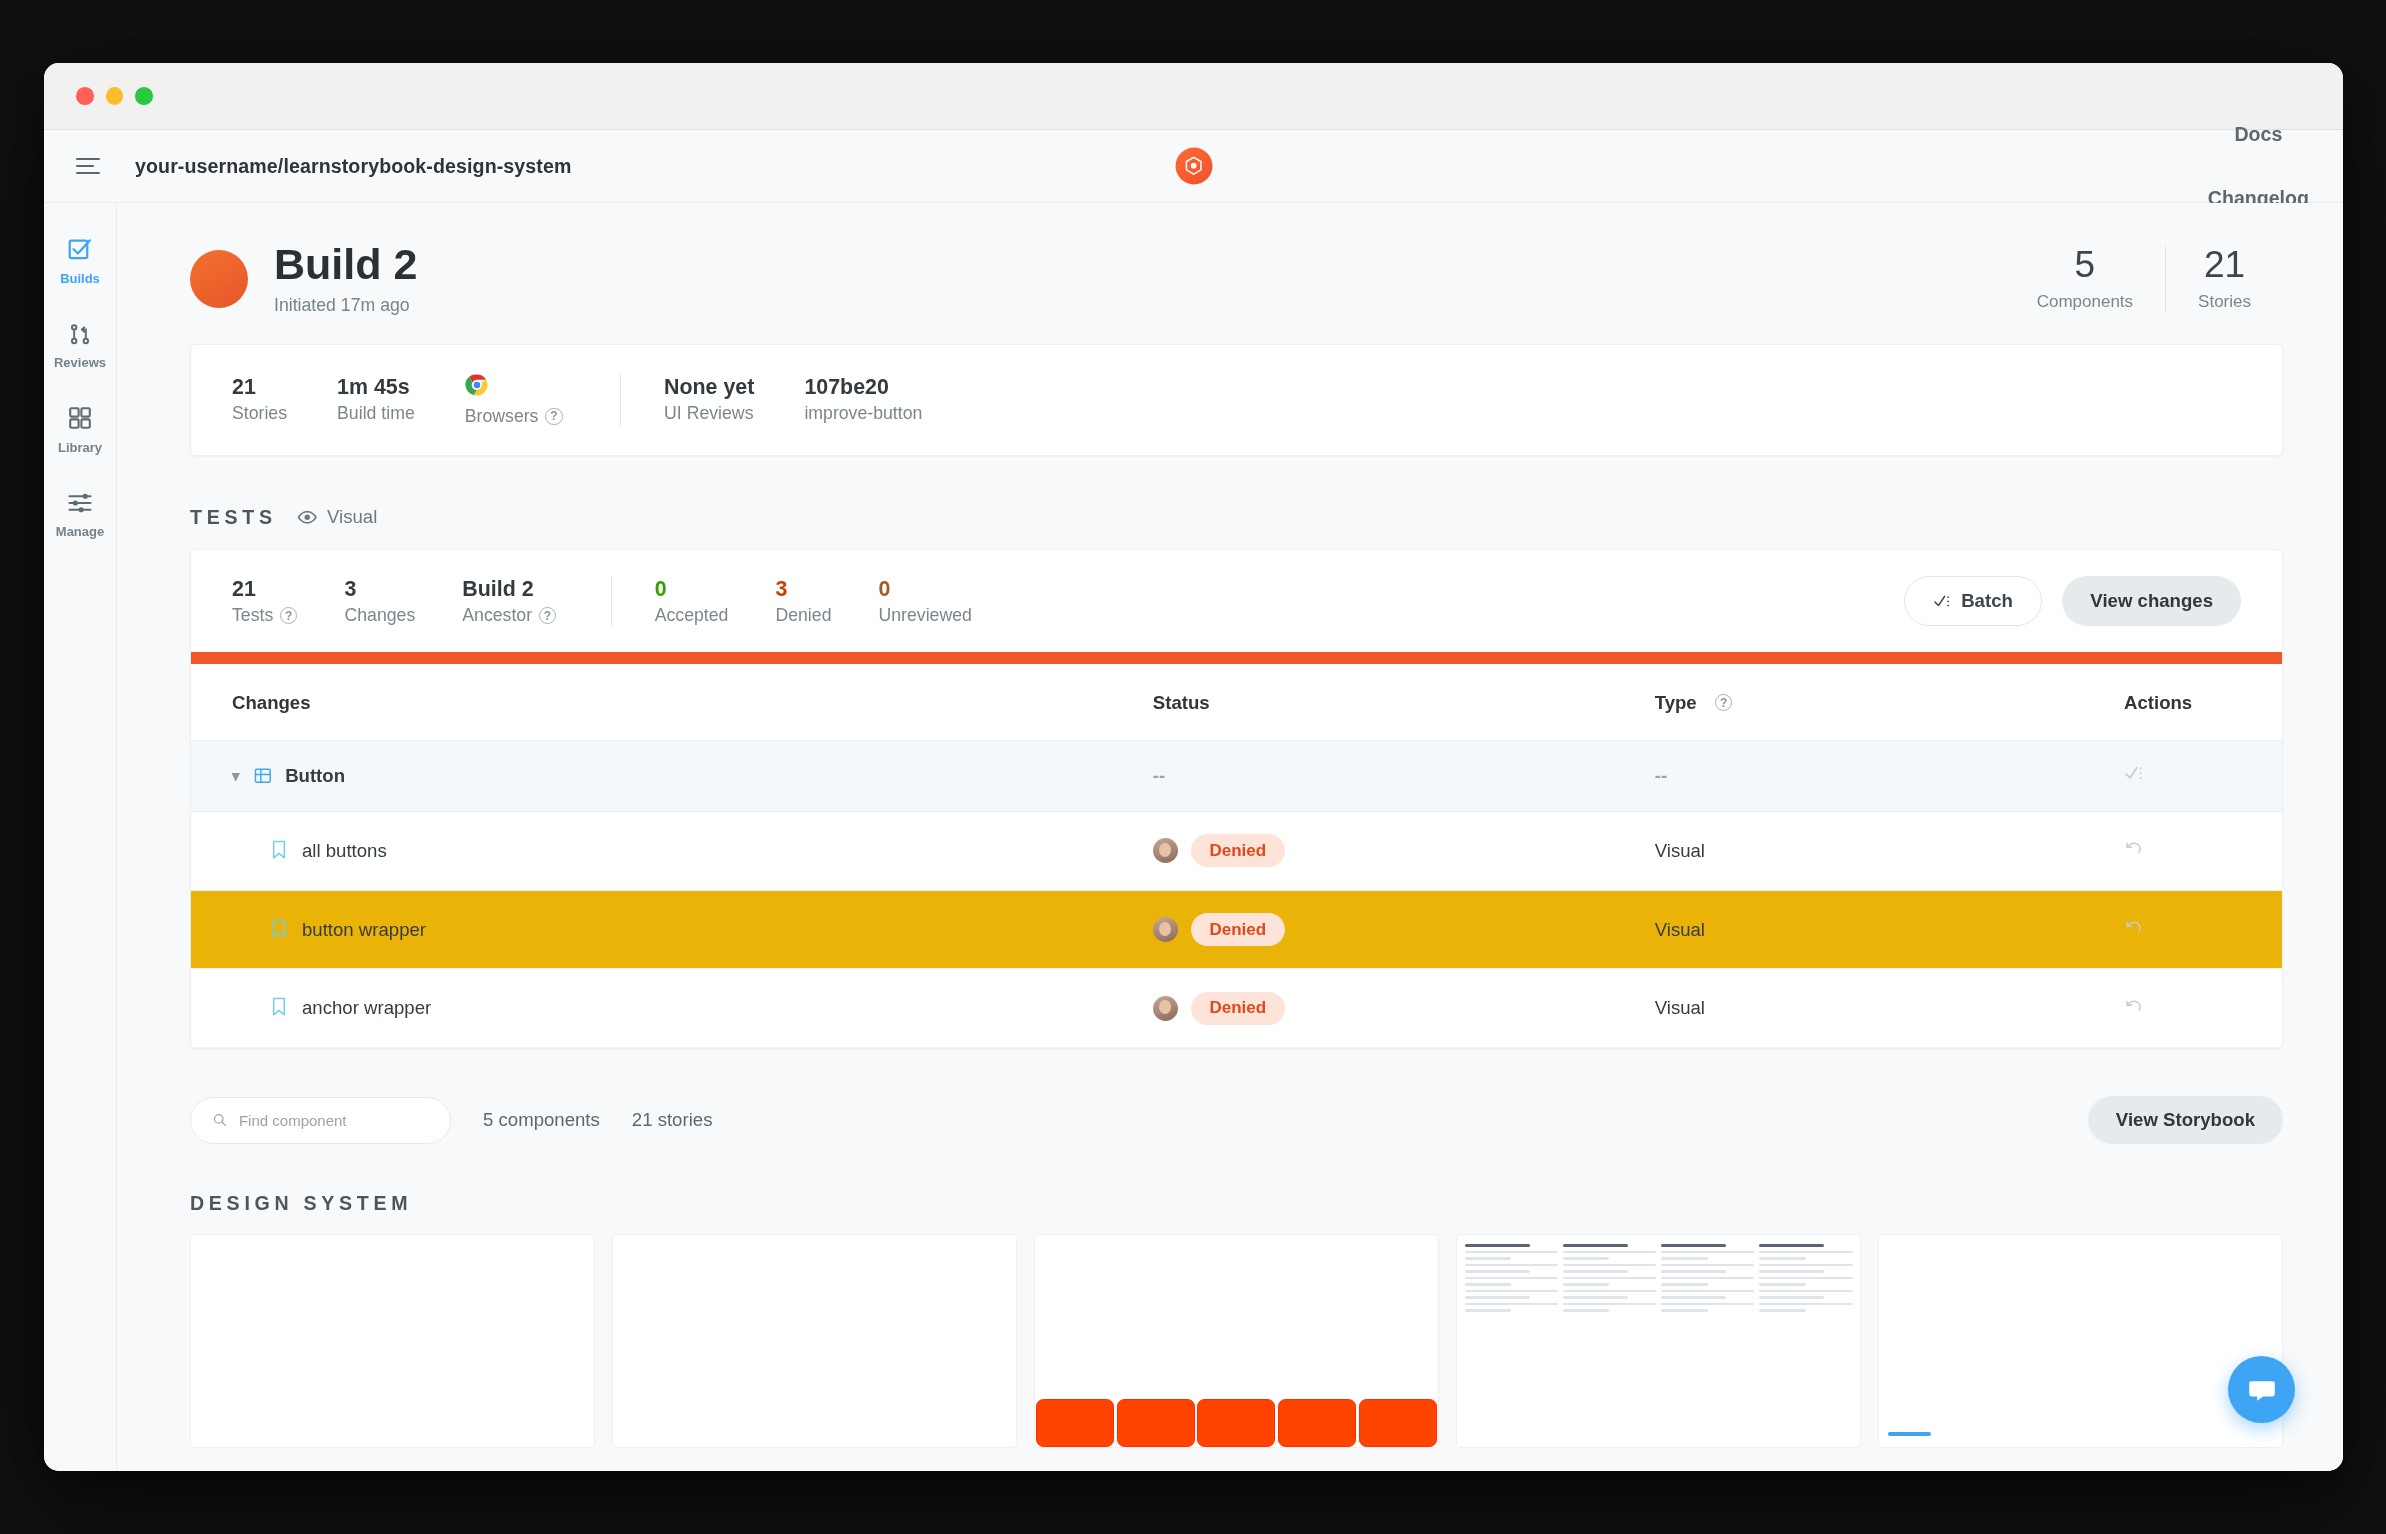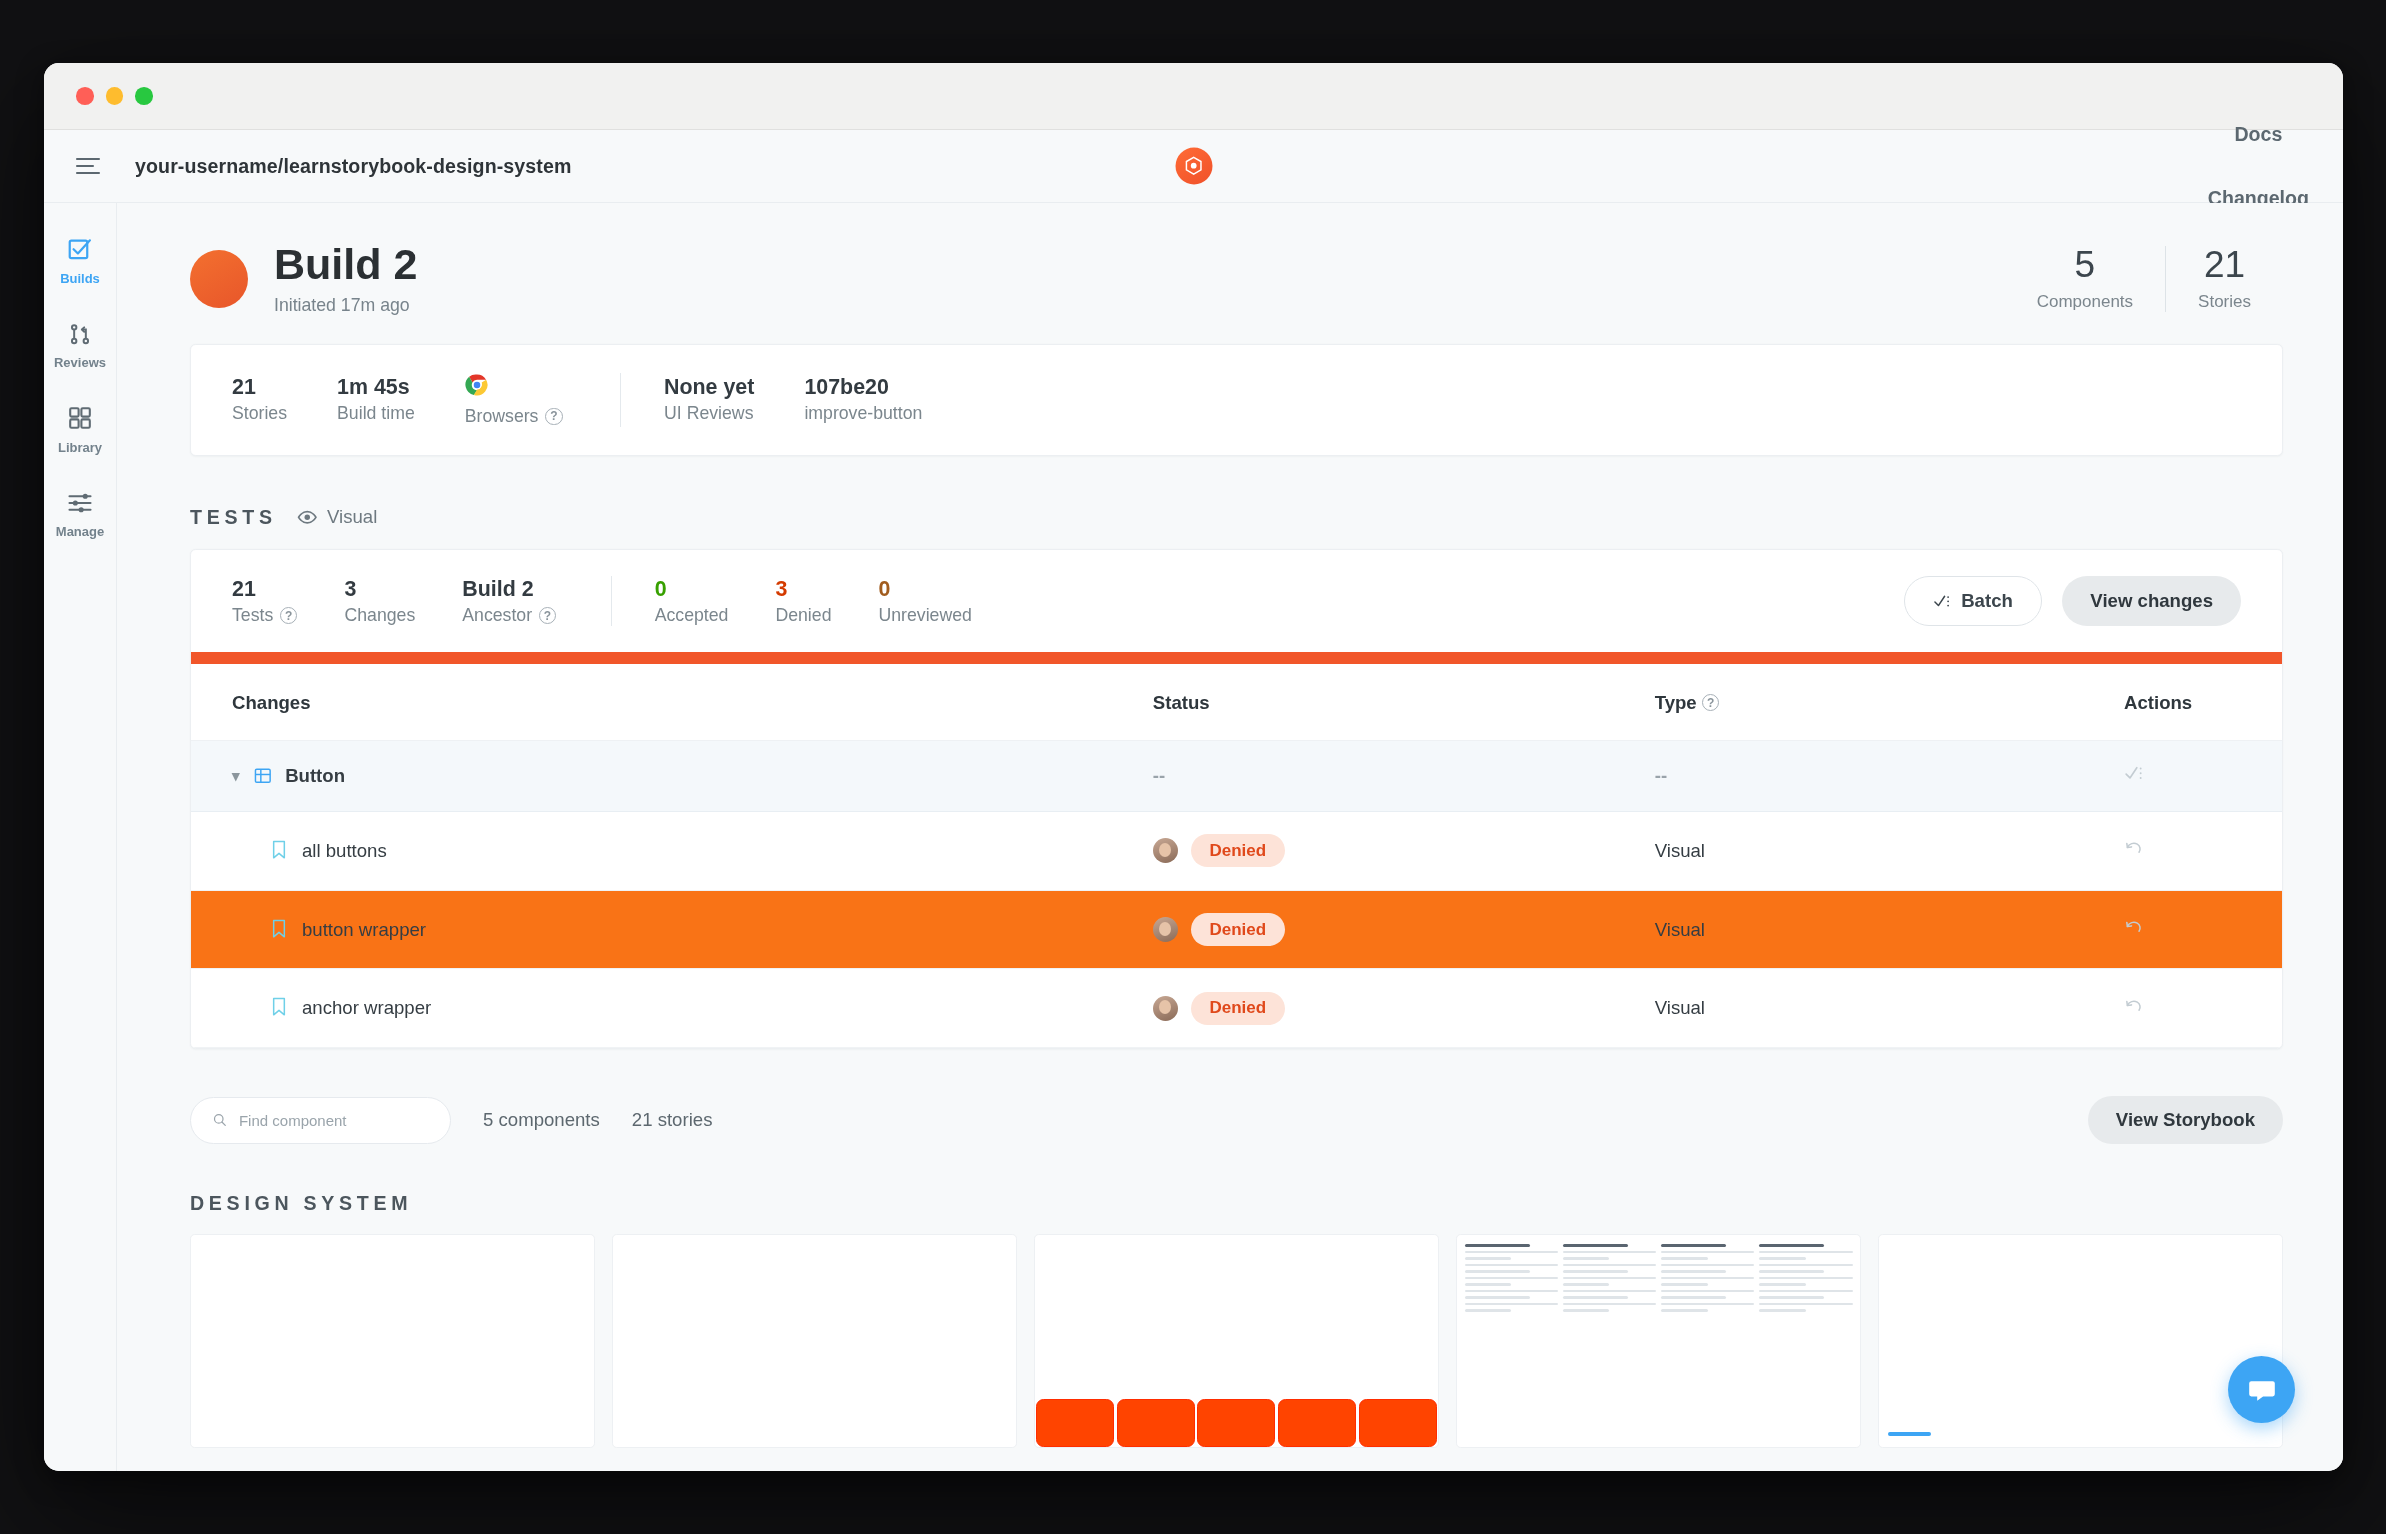--- a/index.html
+++ b/index.html
@@ -170,26 +170,26 @@
   table.changes th {
     text-align: left; font-size: 18.6px; font-weight: 700; color: #2f373d;
     padding: 28px 0 26px 0; background: #fff;
     border-bottom: 0.9px solid #eef1f4;
   }
   table.changes td {
     font-size: 18.6px; color: #353d43; padding: 22.4px 0;
     border-bottom: 0.9px solid #f0f3f5; vertical-align: middle;
   }
   table.changes tr.component-row td { background: #f4f8fb; font-weight: 700; border-bottom: 0.9px solid #e8eef3; }
-  table.changes tr.alt td { background: #f97316; }
+  table.changes tr.alt td { background: #eab308; }
   .col-changes { width: 46%; padding-left: 41px !important; }
   .col-status { width: 24%; }
   .col-type { width: 22%; }
   .col-actions { width: 8%; padding-left: 9.3px !important; }
-  .th-inline { display: inline-flex; align-items: center; gap: 5px; }
+  .th-inline { display: inline-flex; align-items: center; gap: 18px; }
 
   .comp-cell { display: flex; align-items: center; gap: 13px; }
   .chev { color: #8b969d; font-size: 15px; cursor: pointer; }
   .comp-icon { width: 19.6px; height: 19.6px; }
   .story-cell { display: flex; gap: 15px; padding-left: 39px; }
   .bookmark-icon { width: 16px; height: 19.6px; }
   .status-cell { display: flex; align-items: center; gap: 13px; }
   .avatar-sm {
     width: 25px; height: 25px; border-radius: 50%;
     background: linear-gradient(160deg,#c8a894,#8a6a57);

